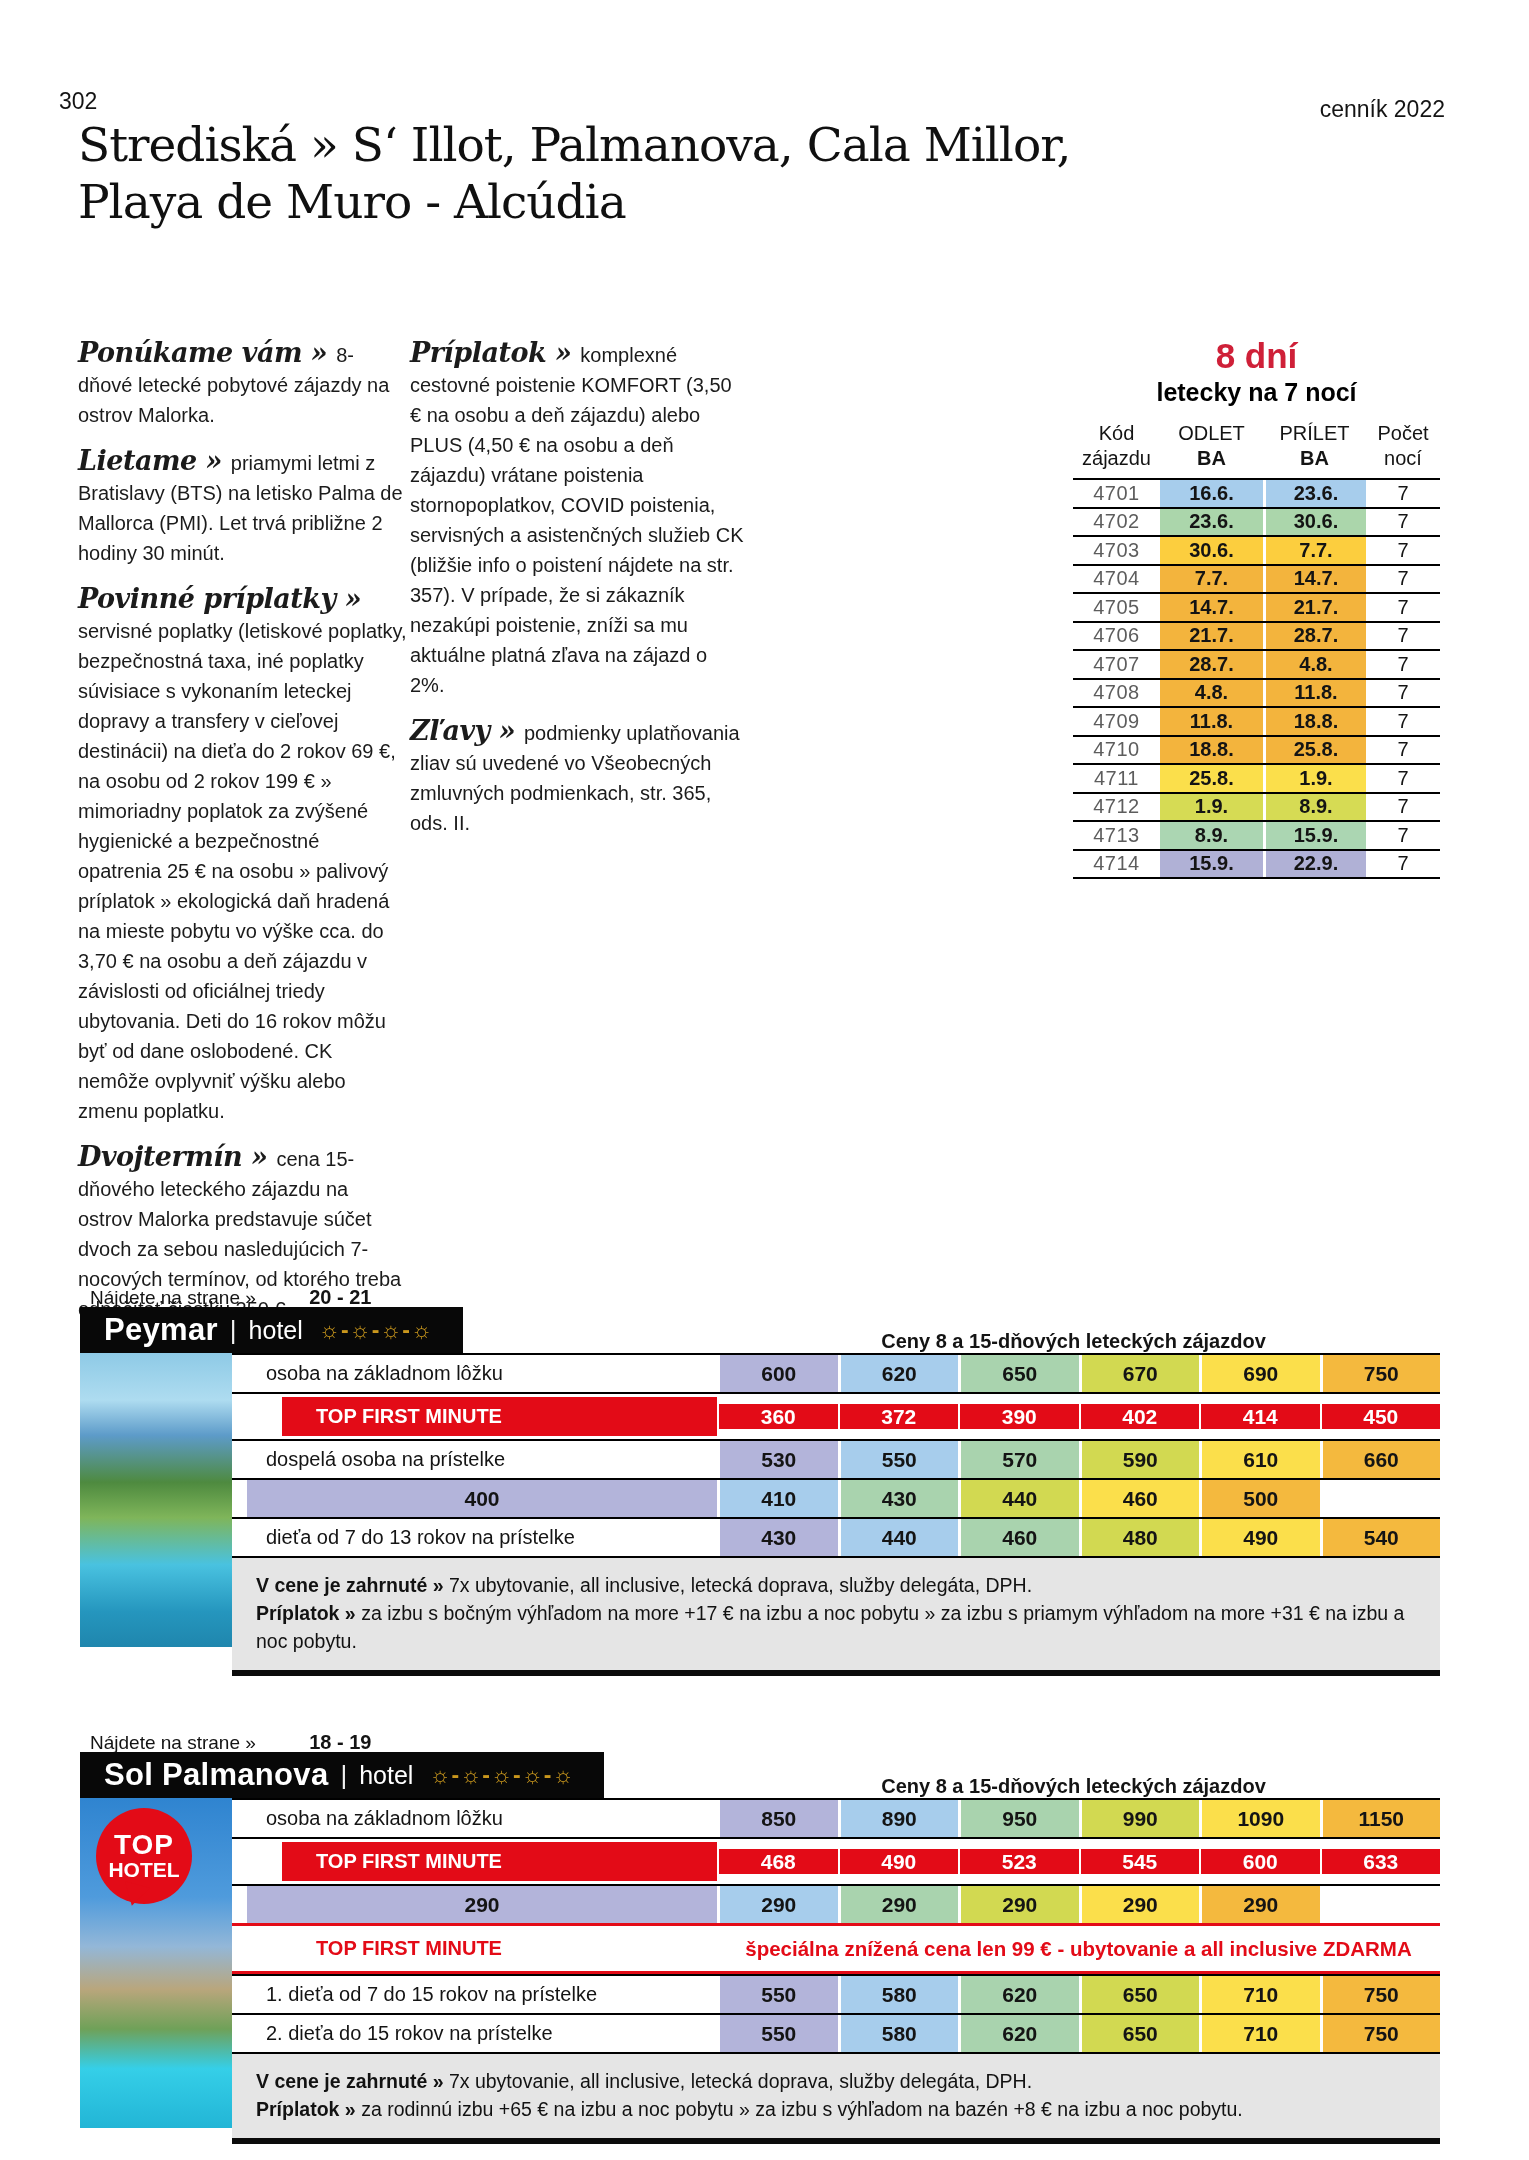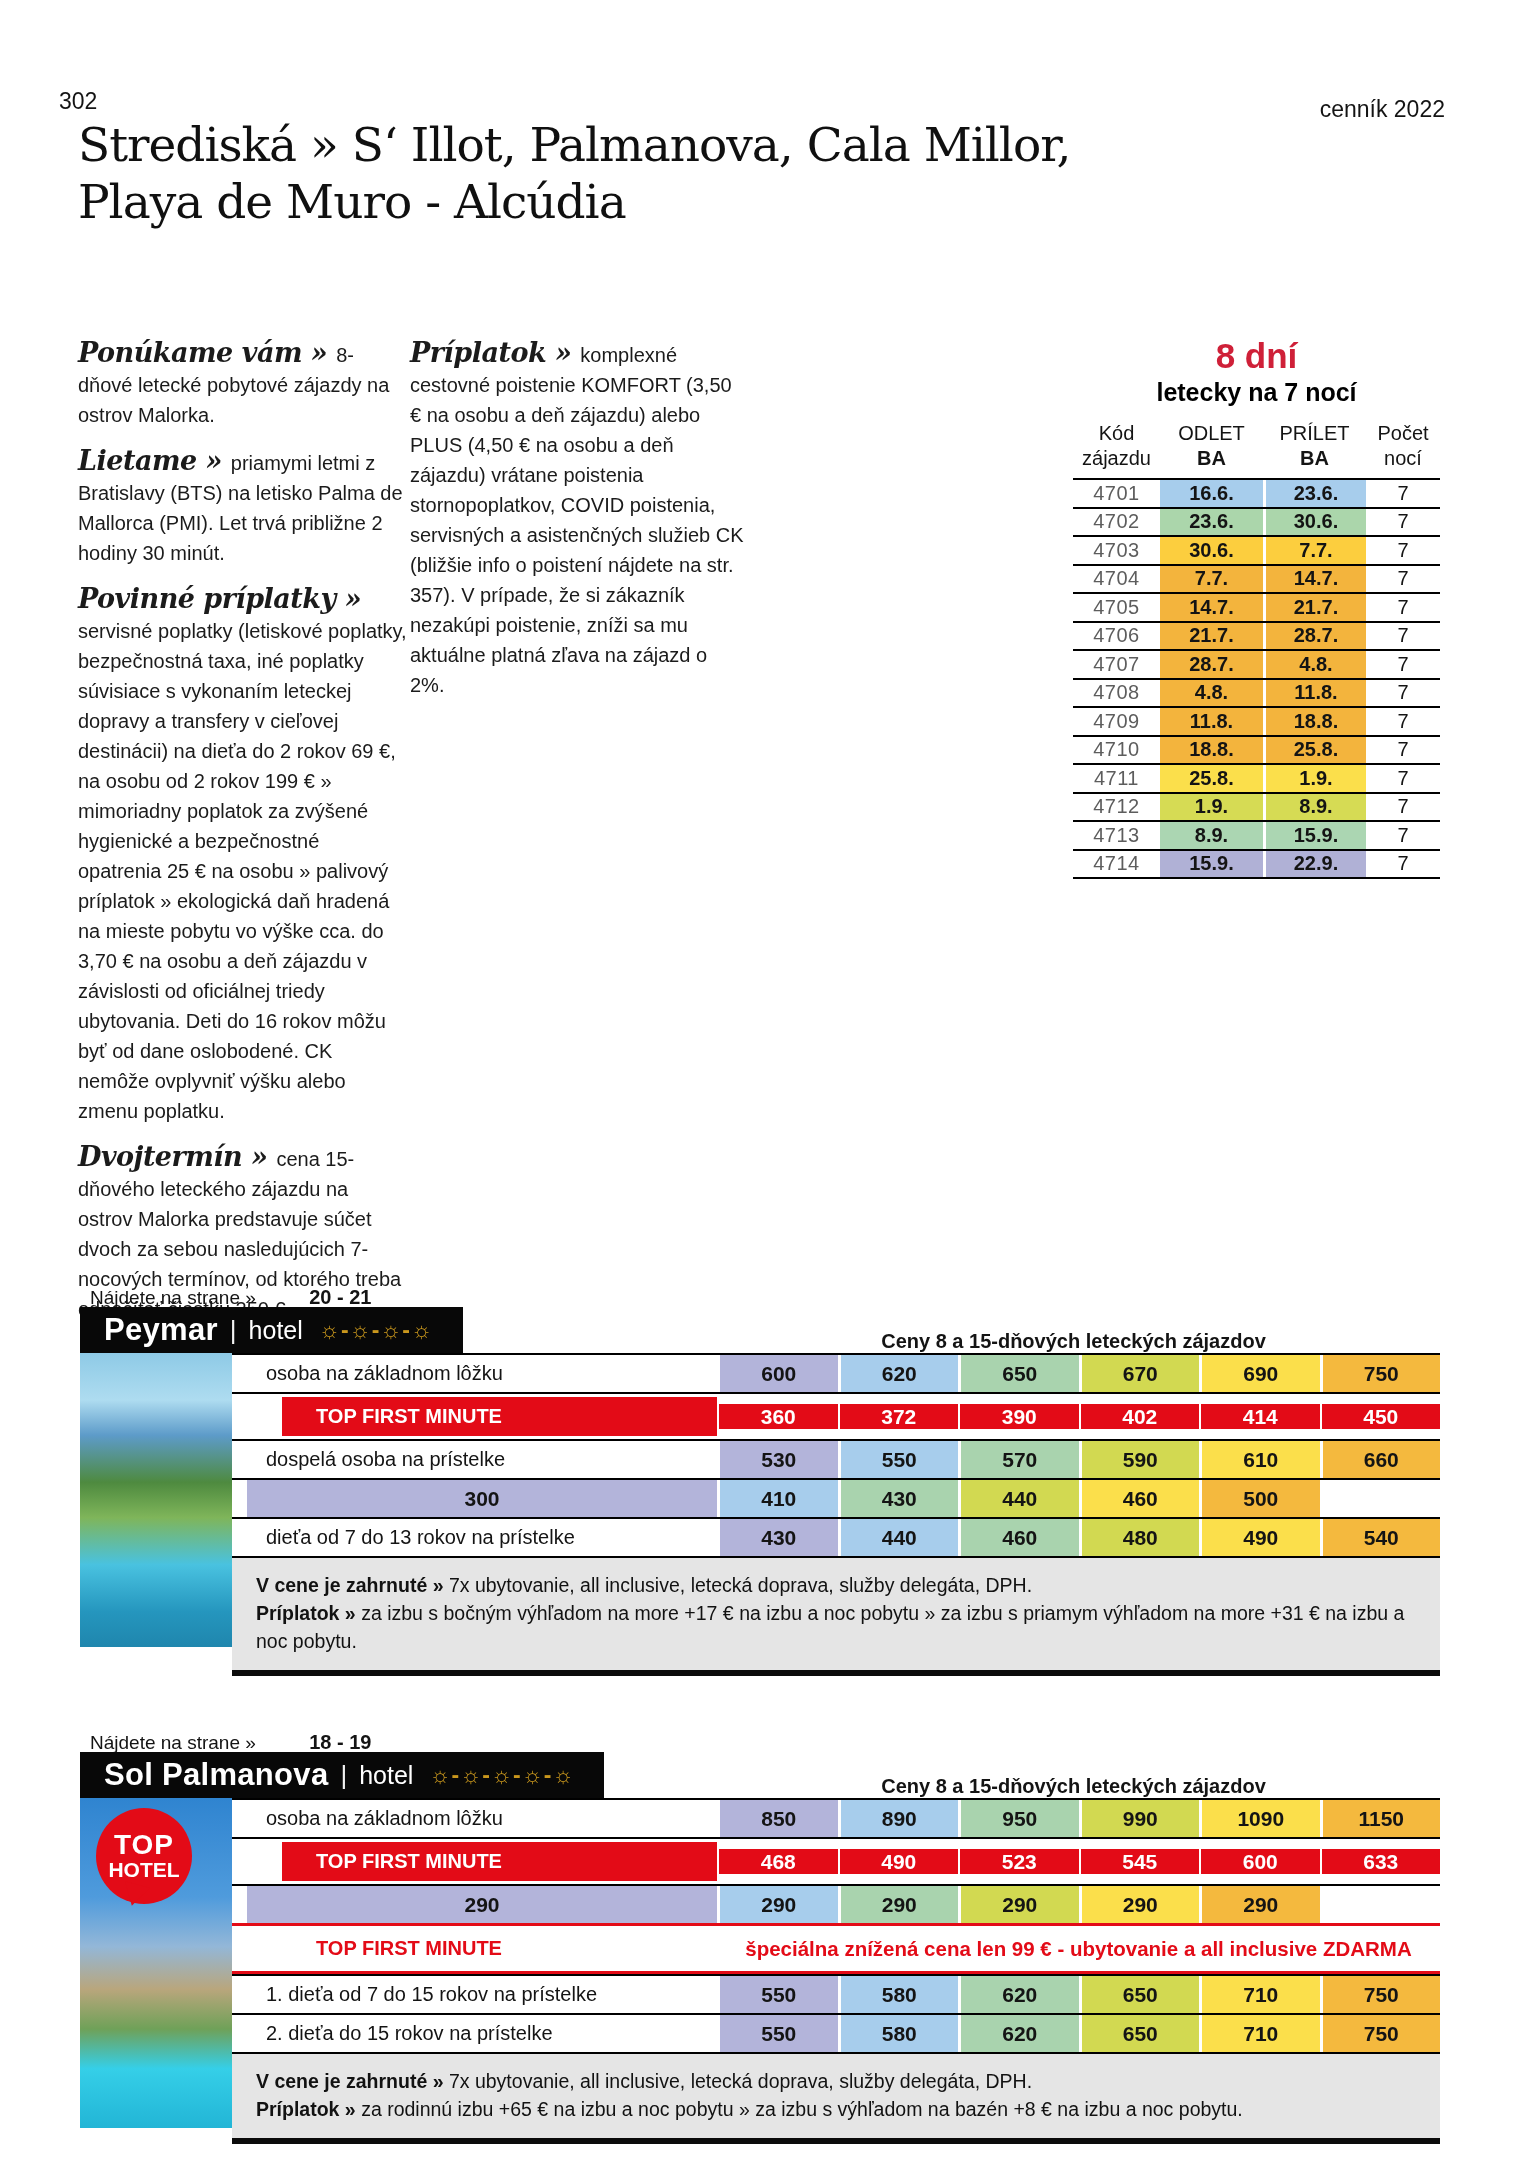--- a/index.html
+++ b/index.html
@@ -96,20 +96,21 @@
   </div>
 
   <div class="infocol" id="info1">
       <p class="ipar"><span class="ph">Ponúkame vám » </span>8-dňové letecké pobytové zájazdy na ostrov Malorka.</p>
       <p class="ipar"><span class="ph">Lietame » </span>priamymi letmi z Bratislavy (BTS) na letisko Palma de Mallorca (PMI). Let trvá približne 2 hodiny 30 minút.</p>
       <p class="ipar"><span class="ph">Povinné príplatky » </span>servisné poplatky (letiskové poplatky, bezpečnostná taxa, iné poplatky súvisiace s vykonaním leteckej dopravy a transfery v cieľovej destinácii) na dieťa do 2 rokov 69 €, na osobu od 2 rokov 199 € » mimoriadny poplatok za zvýšené hygienické a bezpečnostné opatrenia 25 € na osobu » palivový príplatok » ekologická daň hradená na mieste pobytu vo výške cca. do 3,70 € na osobu a deň zájazdu v závislosti od oficiálnej triedy ubytovania. Deti do 16 rokov môžu byť od dane oslobodené. CK nemôže ovplyvniť výšku alebo zmenu poplatku.</p>
       <p class="ipar"><span class="ph">Dvojtermín » </span>cena 15-dňového leteckého zájazdu na ostrov Malorka predstavuje súčet dvoch za sebou nasledujúcich 7-nocových termínov, od ktorého treba odpočítať čiastku 250 €.</p>
     </div>
   <div class="infocol" id="info2">
       <p class="ipar"><span class="ph">Príplatok » </span>komplexné cestovné poistenie KOMFORT (3,50 € na osobu a deň zájazdu) alebo PLUS (4,50 € na osobu a deň zájazdu) vrátane poistenia stornopoplatkov, COVID poistenia, servisných a asistenčných služieb CK (bližšie info o poistení nájdete na str. 357). V prípade, že si zákazník nezakúpi poistenie, zníži sa mu aktuálne platná zľava na zájazd o 2%.</p>
+      <p class="ipar"><span class="ph">Zľavy » </span>podmienky uplatňovania zliav sú uvedené vo Všeobecných zmluvných podmienkach, str. 365, ods. II.</p>
     </div>
 
   <div class="flights">
     <div class="ftitle" style="color: rgb(207, 32, 56);">8 dní</div>
     <div class="fsub">letecky na 7 nocí</div>
     <div class="fheader">
         <div class="fhcell">
           <div class="fh1">Kód</div>
           <div class="fh2">zájazdu</div>
         </div>
@@ -250,21 +251,21 @@
           <div class="hrow">
             <div class="rlabel">dospelá osoba na prístelke</div>
             <div class="val" style="background: rgb(179, 180, 218);">530</div>
             <div class="val" style="background: rgb(167, 205, 236);">550</div>
             <div class="val" style="background: rgb(169, 211, 174);">570</div>
             <div class="val" style="background: rgb(210, 217, 81);">590</div>
             <div class="val" style="background: rgb(251, 223, 75);">610</div>
             <div class="val" style="background: rgb(244, 185, 62);">660</div>
           </div>
           <div class="hrow">
-            <div class="val" style="background: rgb(179, 180, 218);">300</div>
+            <div class="val" style="background: rgb(179, 180, 218);">400</div>
             <div class="val" style="background: rgb(167, 205, 236);">410</div>
             <div class="val" style="background: rgb(169, 211, 174);">430</div>
             <div class="val" style="background: rgb(210, 217, 81);">440</div>
             <div class="val" style="background: rgb(251, 223, 75);">460</div>
             <div class="val" style="background: rgb(244, 185, 62);">500</div>
           </div>
           <div class="hrow">
             <div class="rlabel">dieťa od 7 do 13 rokov na prístelke</div>
             <div class="val" style="background: rgb(179, 180, 218);">430</div>
             <div class="val" style="background: rgb(167, 205, 236);">440</div>

